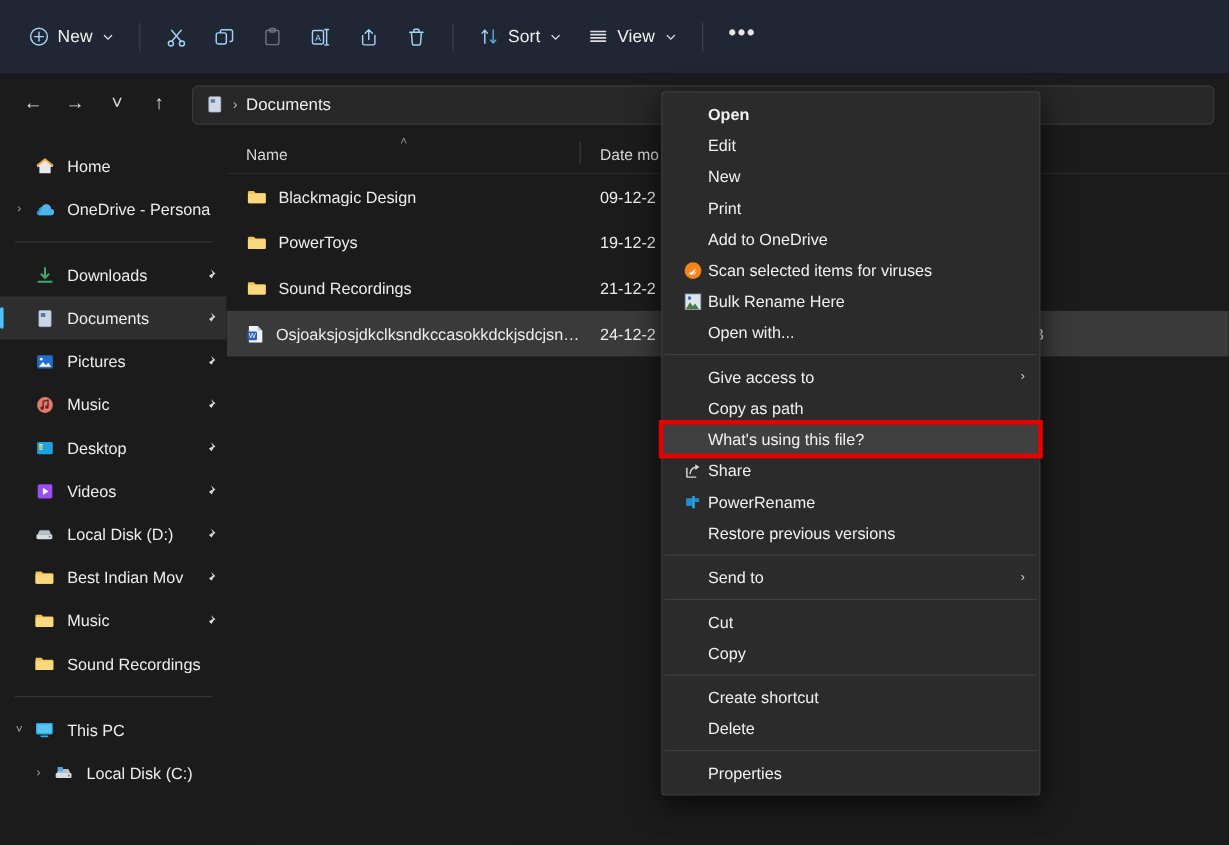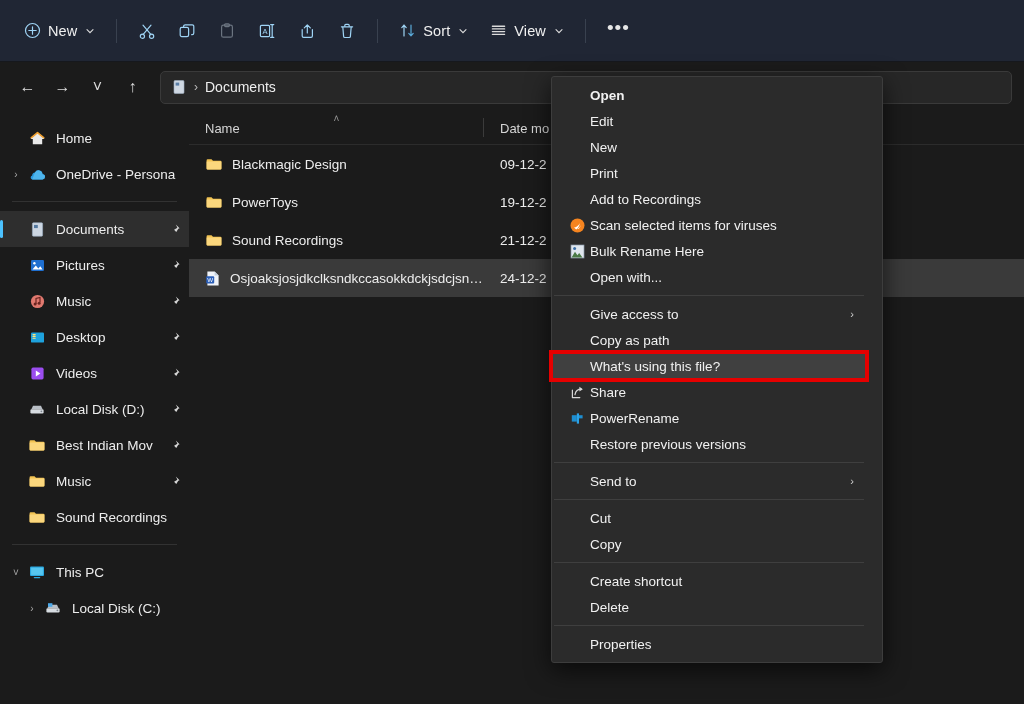--- a/index.html
+++ b/index.html
@@ -246,21 +246,21 @@
 
   
   .ctxmenu {
     position: absolute;
     left: 551px;
     top: 76px;
     width: 314px;
     background: #2b2b2b;
     border: 1px solid #3d3d3d;
     border-radius: 3px;
-    padding: 5px 16px 5px 0;
+    padding: 5px 0 5px 0;
     box-shadow: 0 7px 24px rgba(0,0,0,.65);
     z-index: 50;
   }
   .mi {
     height: 26px;
     display: flex;
     align-items: center;
     padding: 0 12px 0 12px;
     cursor: default;
     position: relative;
@@ -458,20 +458,35 @@
           <svg width="19" height="17" viewBox="0 0 19 17">
             <path d="M4.2 13.4h10a2.6 2.6 0 0 0 .3-5.2A4 4 0 0 0 7 6.4a3.1 3.1 0 0 0-2.8 3.1 2 2 0 0 0 0 3.9z" fill="#2b9ae0"></path>
             <path d="M4.2 13.4h10a2.6 2.6 0 0 0 .3-5.2A4 4 0 0 0 7 6.4" fill="#4db4ec"></path>
           </svg>
         </span>
         <span class="nav-label">OneDrive - Persona</span>
       </div>
 
       <div class="nav-divider"></div>
 
+      <div class="nav-item">
+        <span class="twisty"></span>
+        <span class="nav-ico">
+          <svg width="17" height="17" viewBox="0 0 17 17">
+            <path d="M8.5 2.4v8.2M8.5 10.6l-3-3M8.5 10.6l3-3" fill="none" stroke="#3ea96b" stroke-width="1.7" stroke-linecap="round" stroke-linejoin="round"></path>
+            <path d="M3 13.8h11" stroke="#3ea96b" stroke-width="1.7" stroke-linecap="round"></path>
+          </svg>
+        </span>
+        <span class="nav-label">Downloads</span>
+        <span class="pin">
+          <svg width="13" height="13" viewBox="0 0 13 13">
+              <path d="M7.8 1.4l3.8 3.8-1.3.5-2 3.3-1.1-1.1-3.8 3.8 3.8-3.8-1.1-1.1 3.3-2z" fill="#d6d6d6"></path>
+            </svg>
+        </span>
+      </div>
 
       <div class="nav-item sel">
         <span class="twisty"></span>
         <span class="nav-ico">
           <svg width="17" height="17" viewBox="0 0 17 17">
             <rect x="3.4" y="1.8" width="10.2" height="13.4" rx="1" fill="#ccd6e2"></rect>
             <rect x="3.4" y="1.8" width="10.2" height="13.4" rx="1" fill="none" stroke="#9cb0c6" stroke-width=".6"></rect>
             <rect x="5" y="3.9" width="3.8" height="3.2" fill="#53789f"></rect>
           </svg>
         </span>
@@ -744,21 +759,21 @@
       <span class="mi-label">New</span>
     </div>
 
     <div class="mi">
       <span class="mi-ico"></span>
       <span class="mi-label">Print</span>
     </div>
 
     <div class="mi">
       <span class="mi-ico"></span>
-      <span class="mi-label">Add to Recordings</span>
+      <span class="mi-label">Add to OneDrive</span>
     </div>
 
     <div class="mi">
       <span class="mi-ico">
         <svg width="15" height="15" viewBox="0 0 15 15">
           <circle cx="7.5" cy="7.5" r="7" fill="#f5841f"></circle>
           <path d="M4 9.6c2.2-.4 4.4-2 5.8-4.4-.4 3-1.8 5.2-3.6 6.2z" fill="#ffffff"></path>
           <path d="M7.6 10.6c1.4-.6 2.6-2 3-3.6-.2 2.2-1.2 3.4-2.4 4z" fill="#ffffff"></path>
         </svg>
       </span>

